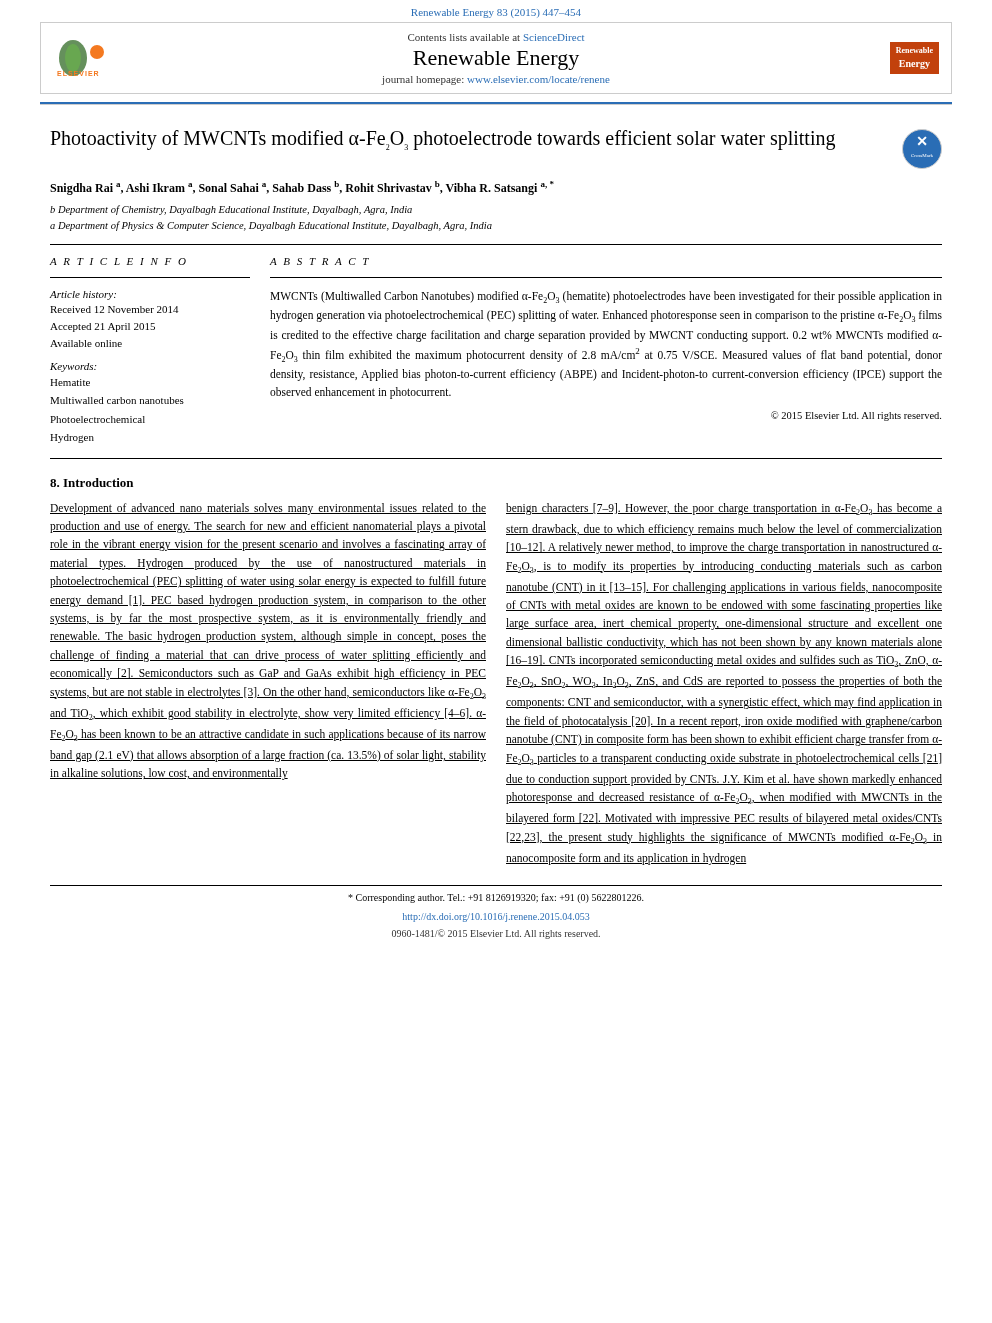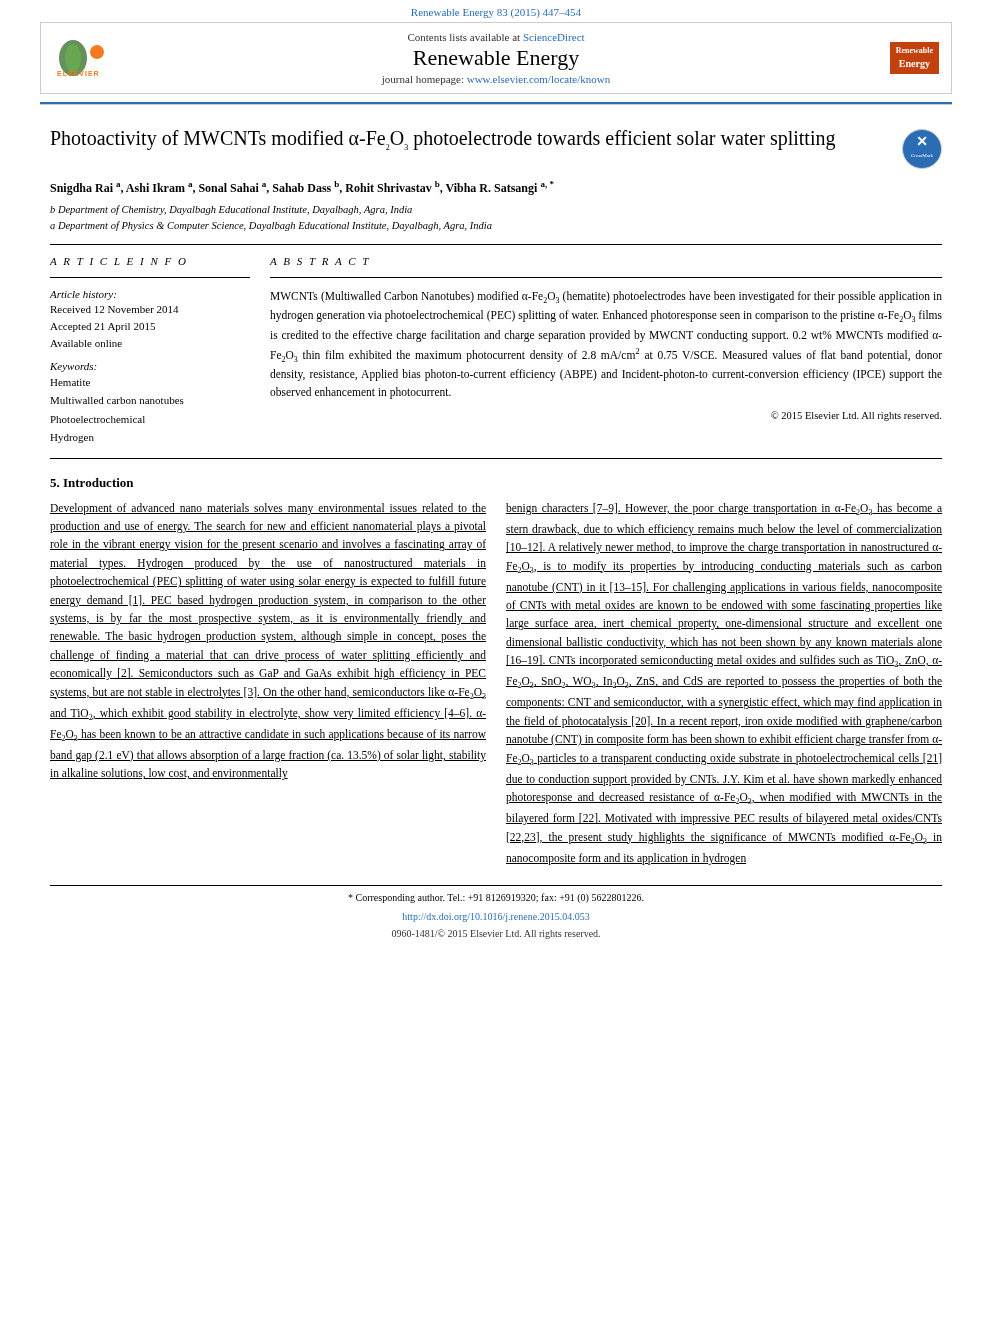--- a/index.html
+++ b/index.html
@@ -262,21 +262,21 @@
       </svg>
     </div>
   </div>
 
   <div class="journal-header-center">
     <div class="contents-line">
       <span>Contents lists available at </span><a>ScienceDirect</a>
     </div>
     <div class="journal-title">Renewable Energy</div>
     <div class="homepage-line">
-      <span>journal homepage: </span><a>www.elsevier.com/locate/known</a>
+      <span>journal homepage: </span><a>www.elsevier.com/locate/renene</a>
     </div>
   </div>
 
   <div class="re-logo-box">
     <div class="re-logo">
       <div style="font-size:8px;font-weight:bold;">Renewable</div>
       <div style="font-size:10px;font-weight:bold;">Energy</div>
     </div>
   </div>
 </div>
@@ -334,21 +334,21 @@
       <p class="abstract-text">
         MWCNTs (Multiwalled Carbon Nanotubes) modified α-Fe<sub>2</sub>O<sub>3</sub> (hematite) photoelectrodes have been investigated for their possible application in hydrogen generation via photoelectrochemical (PEC) splitting of water. Enhanced photoresponse seen in comparison to the pristine α-Fe<sub>2</sub>O<sub>3</sub> films is credited to the effective charge facilitation and charge separation provided by MWCNT conducting support. 0.2 wt% MWCNTs modified α-Fe<sub>2</sub>O<sub>3</sub> thin film exhibited the maximum photocurrent density of 2.8 mA/cm<sup>2</sup> at 0.75 V/SCE. Measured values of flat band potential, donor density, resistance, Applied bias photon-to-current efficiency (ABPE) and Incident-photon-to current-conversion efficiency (IPCE) support the observed enhancement in photocurrent.
       </p>
       <div class="copyright-line">© 2015 Elsevier Ltd. All rights reserved.</div>
     </div>
   </div>
 
   <hr class="section-divider">
 
   <div class="intro-section">
-    <div class="section-heading">5. Introduction</div>
+    <div class="section-heading">8. Introduction</div>
 
     <div class="two-col-body">
 
       <div class="body-col">
         <p>
           Development of advanced nano materials solves many environmental issues related to the production and use of energy. The search for new and efficient nanomaterial plays a pivotal role in the vibrant energy vision for the present scenario and involves a fascinating array of material types. Hydrogen produced by the use of nanostructured materials in photoelectrochemical (PEC) splitting of water using solar energy is expected to fulfill future energy demand [1]. PEC based hydrogen production system, in comparison to the other systems, is by far the most prospective system, as it is environmentally friendly and renewable. The basic hydrogen production system, although simple in concept, poses the challenge of finding a material that can drive process of water splitting efficiently and economically [2]. Semiconductors such as GaP and GaAs exhibit high efficiency in PEC systems, but are not stable in electrolytes [3]. On the other hand, semiconductors like α-Fe<sub>2</sub>O<sub>3</sub> and TiO<sub>2</sub>, which exhibit good stability in electrolyte, show very limited efficiency [4–6]. α-Fe<sub>2</sub>O<sub>3</sub> has been known to be an attractive candidate in such applications because of its narrow band gap (2.1 eV) that allows absorption of a large fraction (ca. 13.5%) of solar light, stability in alkaline solutions, low cost, and environmentally
         </p>
       </div>
 
       <div class="body-col">

